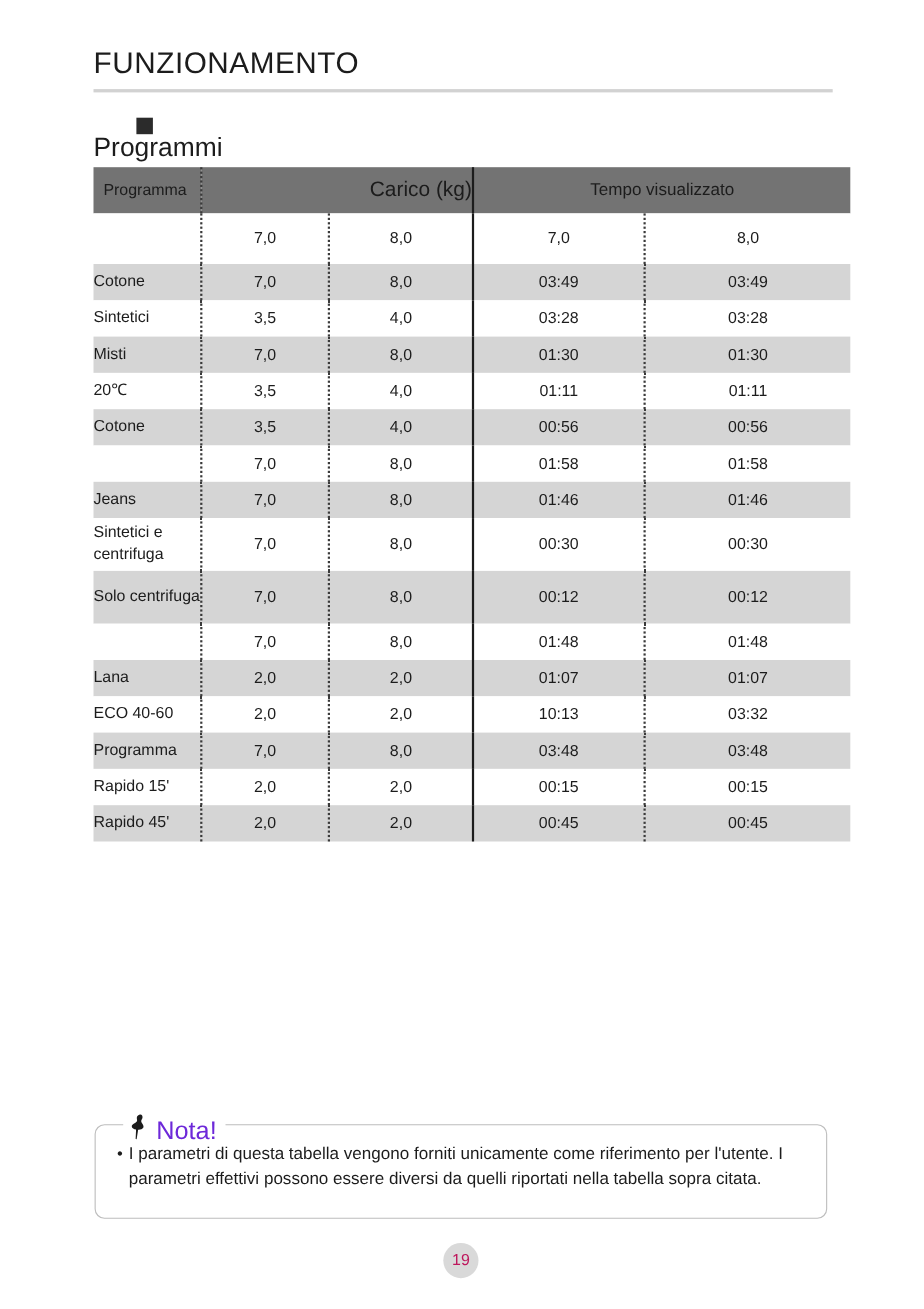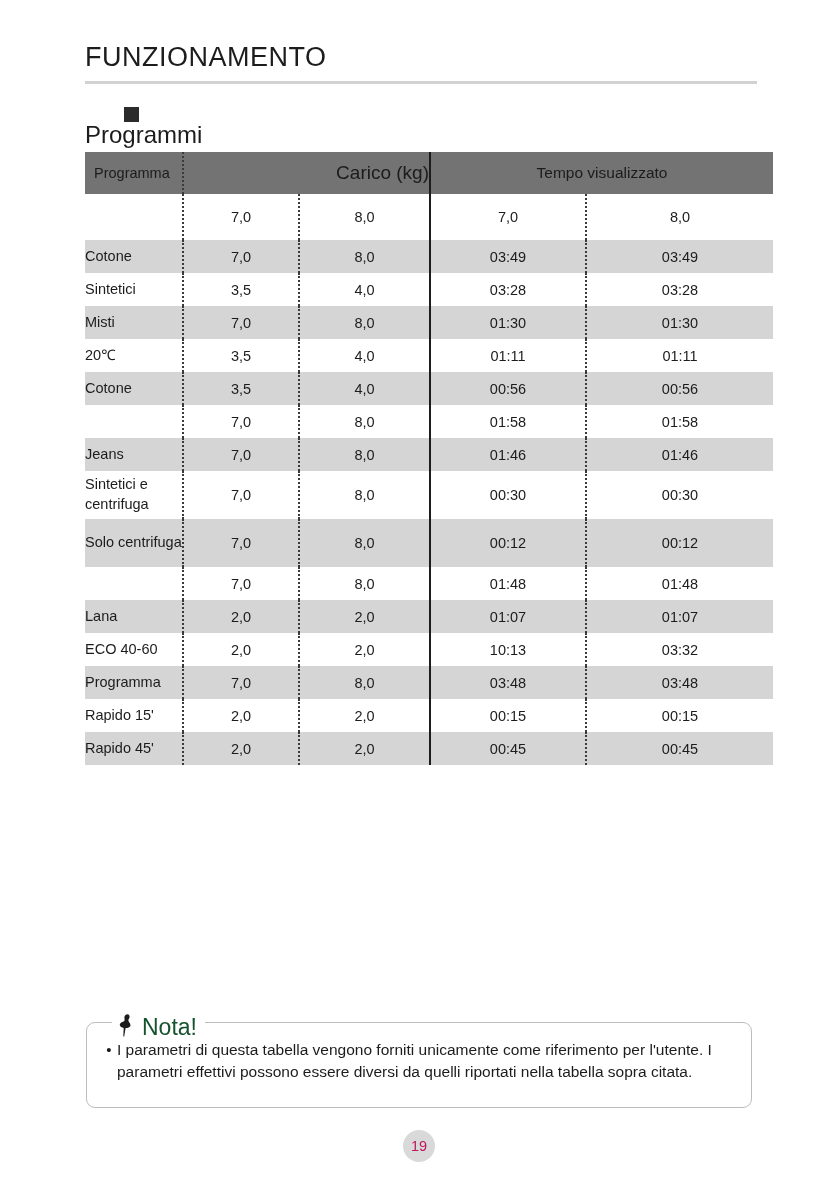--- a/index.html
+++ b/index.html
@@ -150,21 +150,21 @@
     top: -18px;
     background: #ffffff;
     padding: 0 8px 0 4px;
     display: flex;
     align-items: flex-end;
     height: 36px;
   }
   .pin-icon { margin-right: 6px; position: relative; top: 3px; }
   .nota-title {
     font-size: 23px;
-    color: #14532d;
+    color: #6d28d9;
     line-height: 1;
     position: relative;
     top: -1px;
     margin-top: 16px;
   }
   .nota-list {
     margin: 0;
     padding: 0;
     list-style: none;
   }

